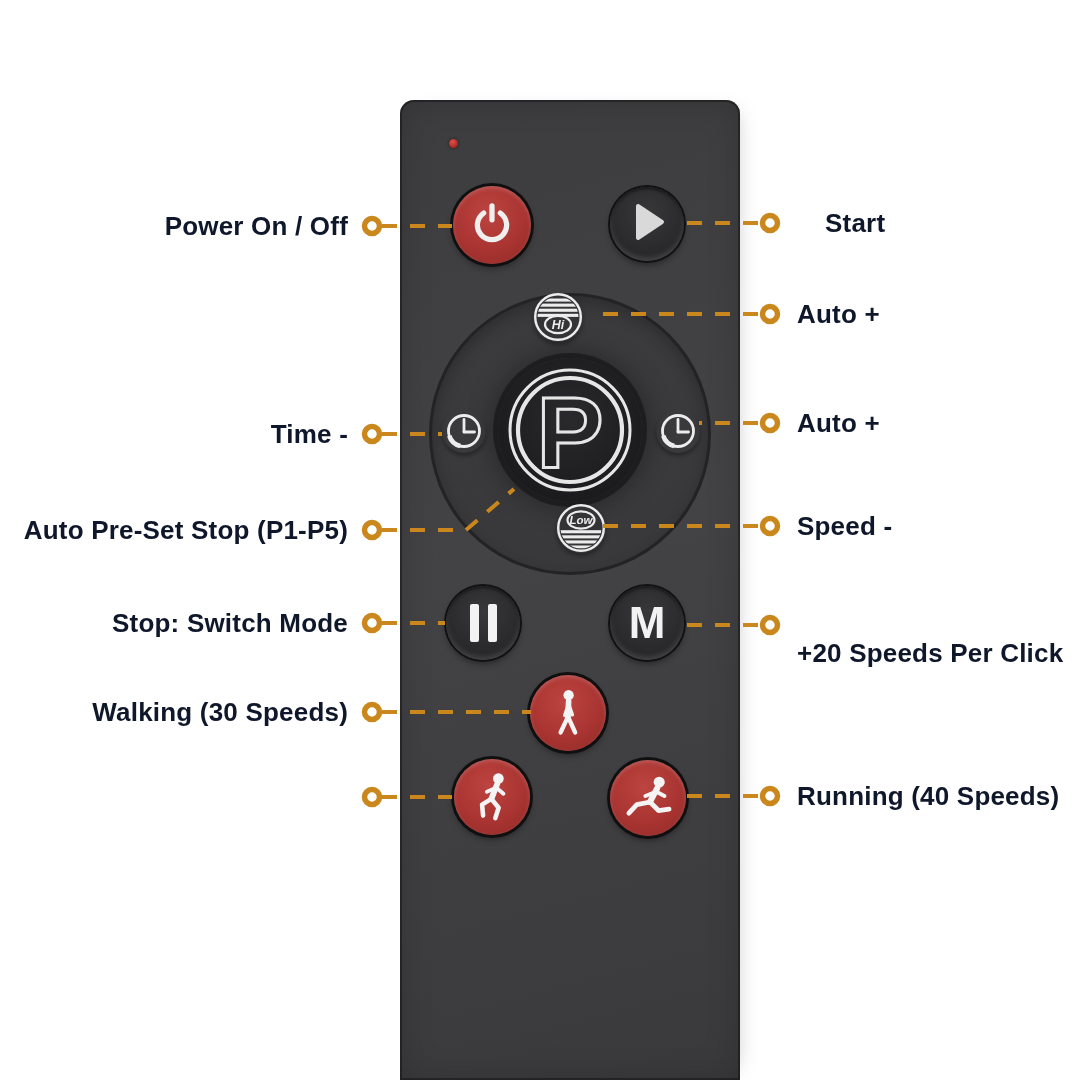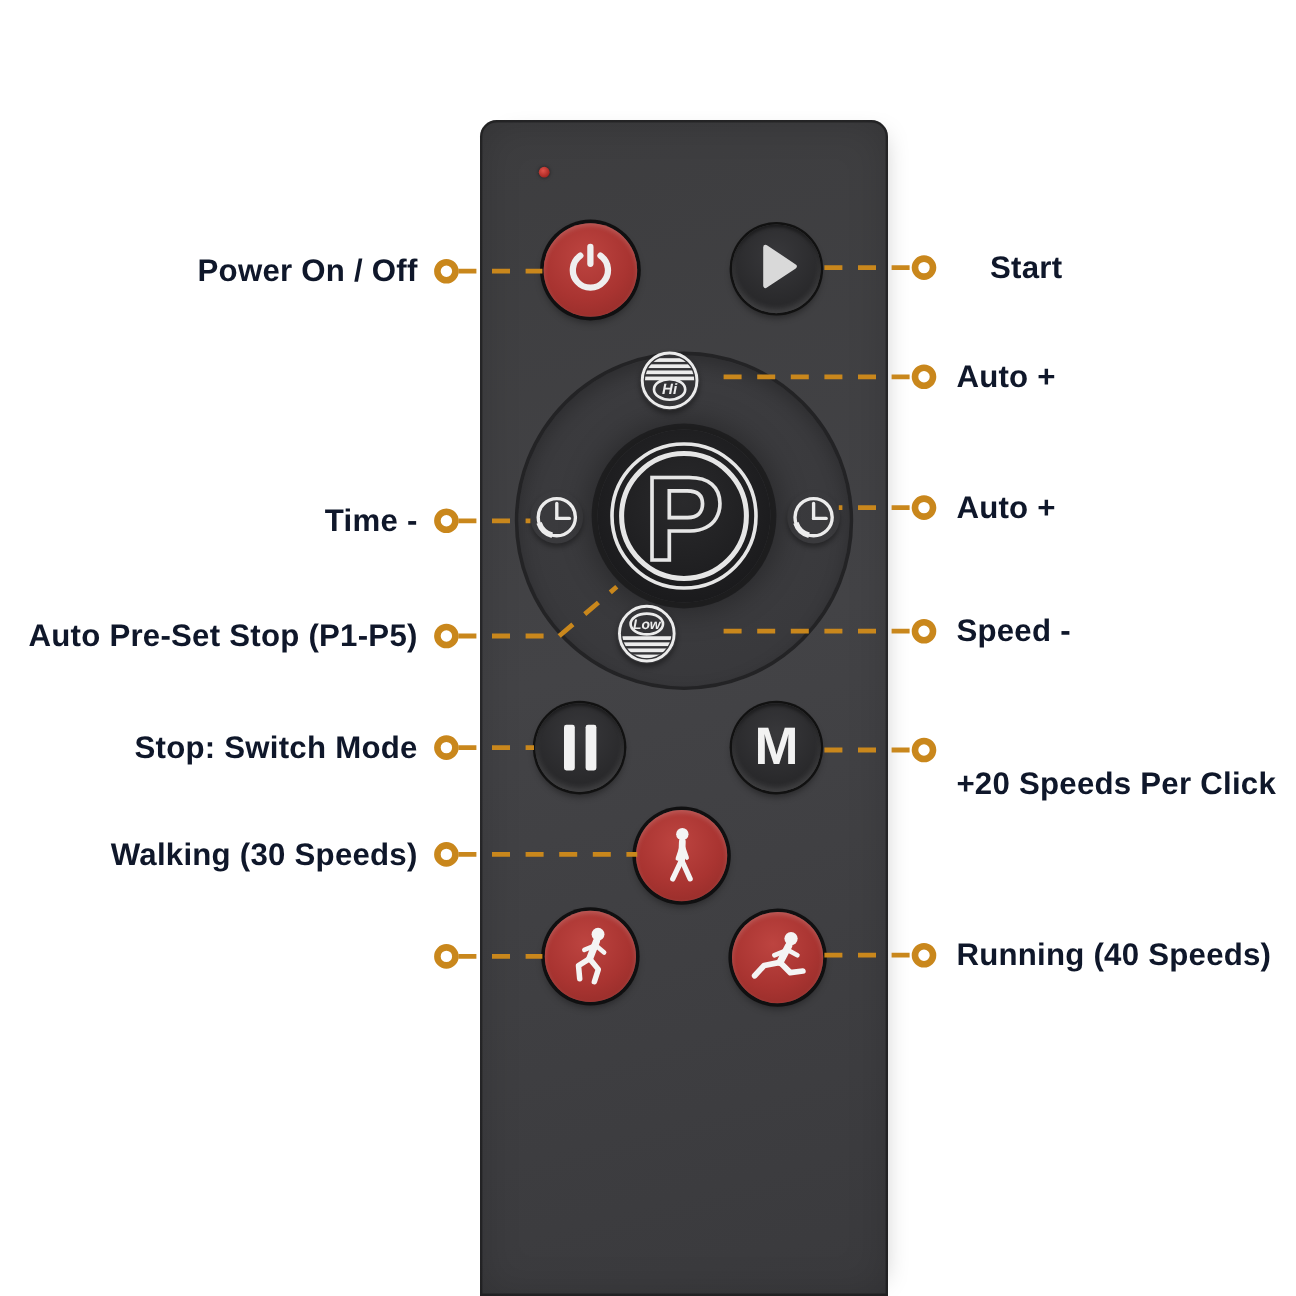--- a/index.html
+++ b/index.html
@@ -94,21 +94,21 @@
         <rect x="3" y="6.5" width="44" height="3.1"></rect>
         <rect x="3" y="11.6" width="44" height="3.1"></rect>
         <rect x="3" y="16.7" width="44" height="3.1"></rect>
         <rect x="3" y="21.8" width="44" height="3.1"></rect>
       </g>
       <ellipse cx="25" cy="32.5" rx="13" ry="8.6" fill="#343437" stroke="#ececec" stroke-width="2.2"></ellipse>
       <text x="25" y="36.6" text-anchor="middle" font-family="Liberation Sans, sans-serif" font-size="12.5" font-weight="bold" font-style="italic" fill="#ececec">Hi</text>
     </svg>
   </div>
 
-  <div class="btn flat" style="left:514px;top:503px;width:50px;height:50px;text-align:center;">
+  <div class="btn flat" style="left:556px;top:503px;width:50px;height:50px;text-align:center;">
     <svg width="50" height="50" viewBox="0 0 50 50">
       <defs>
           <clipPath id="lowClip">
             <circle cx="25" cy="25" r="20.5"></circle>
           </clipPath>
         </defs>
       <circle cx="25" cy="25" r="22.8" fill="#343437" stroke="#ececec" stroke-width="2.4"></circle>
       <g clip-path="url(#lowClip)" fill="#ececec">
         <rect x="3" y="27.2" width="44" height="3.1"></rect>
         <rect x="3" y="32.3" width="44" height="3.1"></rect>

